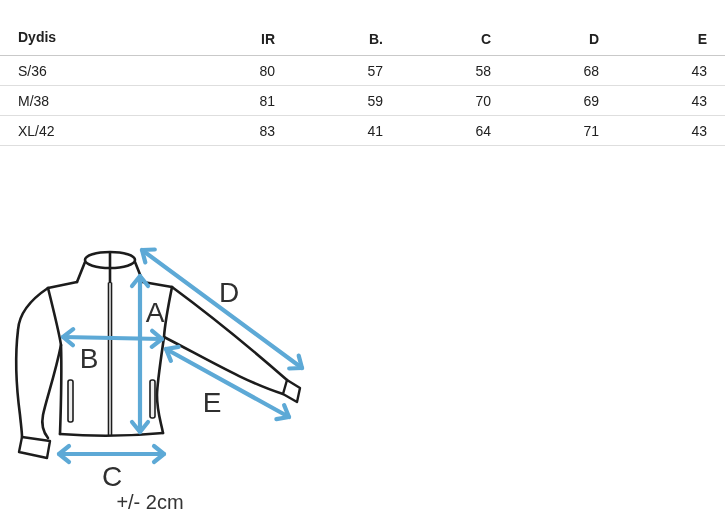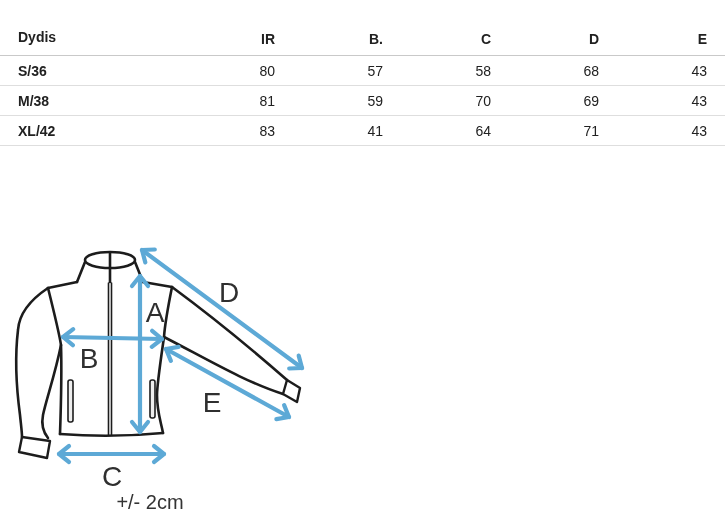--- a/index.html
+++ b/index.html
@@ -18,21 +18,21 @@
     font-weight:700;text-align:right;height:32px;
     padding:4px 18px 0 0;border-bottom:1px solid #c9c9c9;
   }
   .size-table td{
     font-weight:400;text-align:right;height:29px;
     padding:0 18px 0 0;border-bottom:1px solid #dedede;
   }
   .size-table th.c0,.size-table td.c0{
     text-align:left;padding:0 0 0 18px;
   }
-  .size-table td.c0{font-weight:700;}
+  .size-table td.c0{font-weight:400;}
   svg.diagram{position:absolute;left:0;top:230px;}
   .outline{fill:none;stroke:#1c1c1c;stroke-width:2.6;stroke-linecap:round;stroke-linejoin:round;}
   .thin{fill:none;stroke:#1c1c1c;stroke-width:1.6;stroke-linecap:round;}
   .pocket{fill:#ededed;stroke:#1c1c1c;stroke-width:1.6;}
   .cuff{fill:#ffffff;stroke:#1c1c1c;stroke-width:2.4;stroke-linejoin:round;}
   .arrow{stroke:#5da9d6;stroke-width:4.2;stroke-linecap:round;fill:none;}
   .head{stroke:#5da9d6;stroke-width:4.2;fill:none;stroke-linecap:round;stroke-linejoin:round;}
   .mlabel{font-size:28px;fill:#2f2f2f;font-family:"Liberation Sans",sans-serif;}
   .tol{font-size:20px;fill:#333333;font-family:"Liberation Sans",sans-serif;}
 </style>

